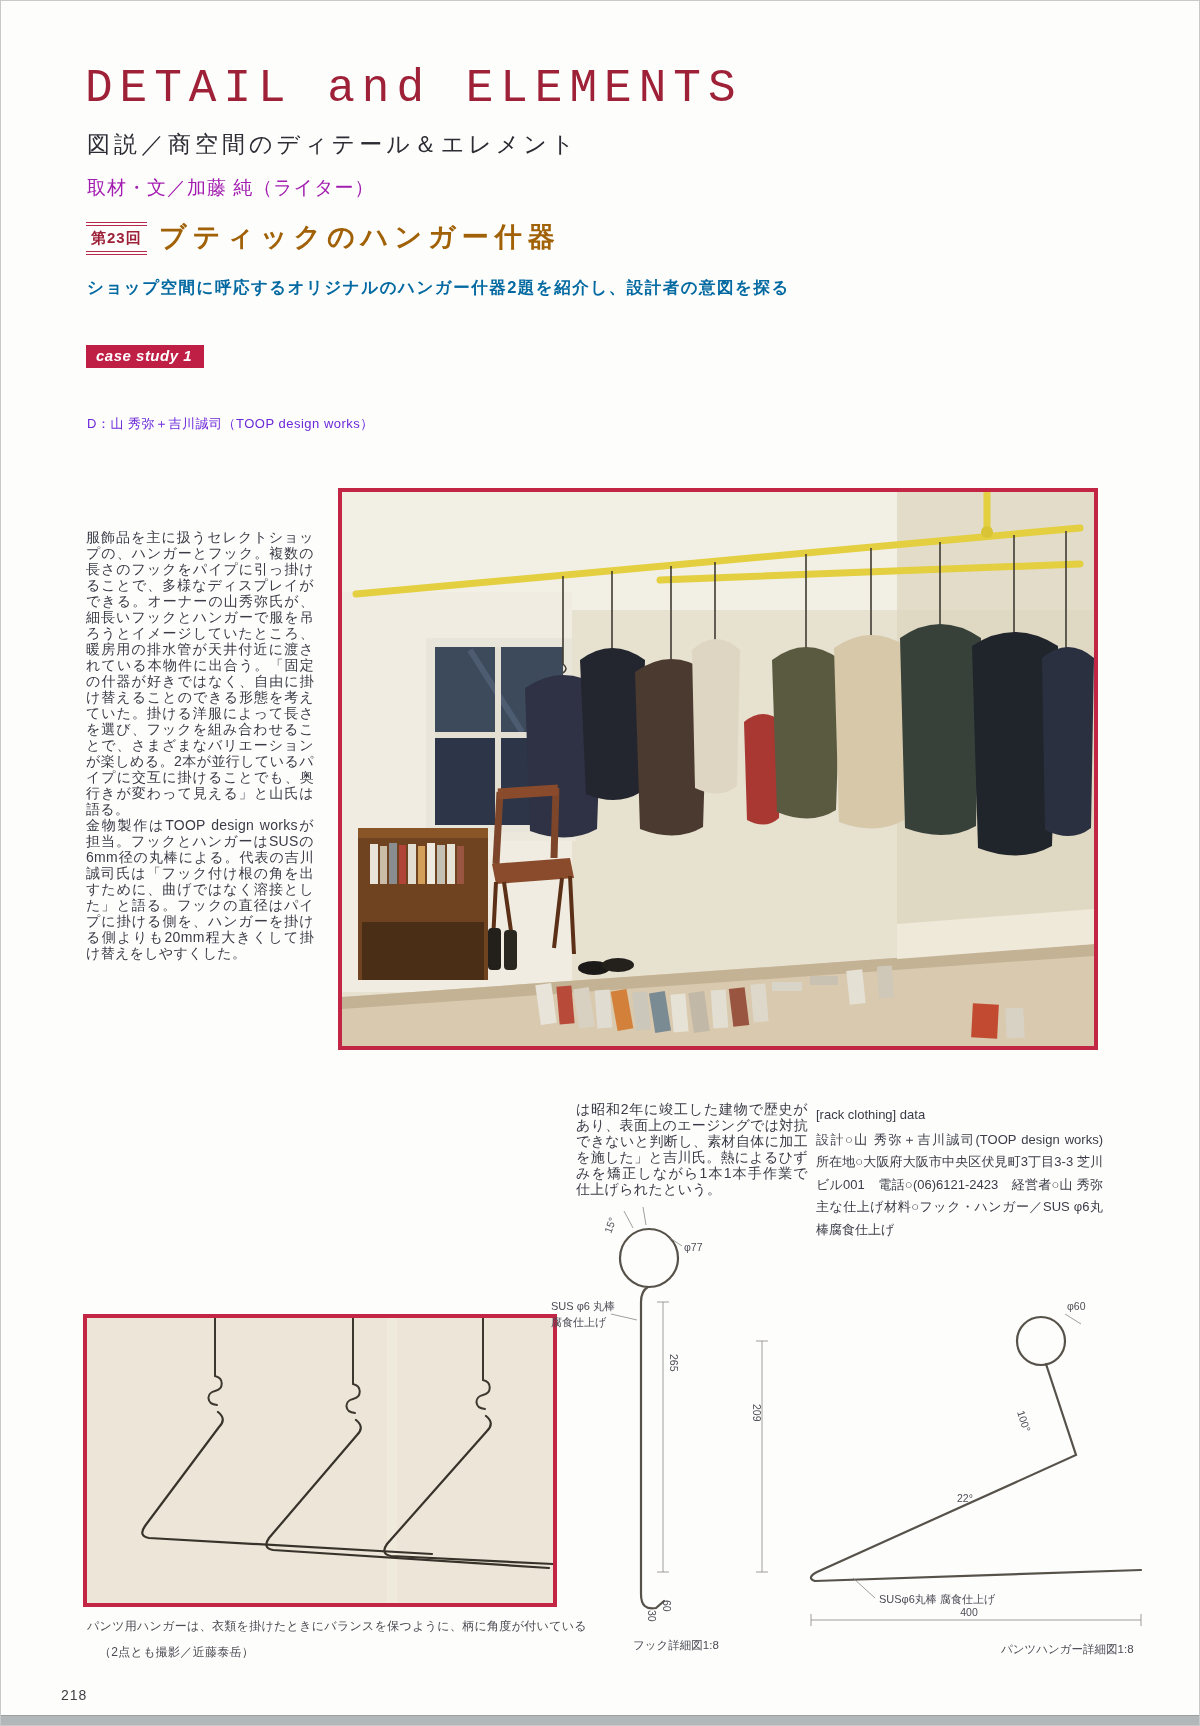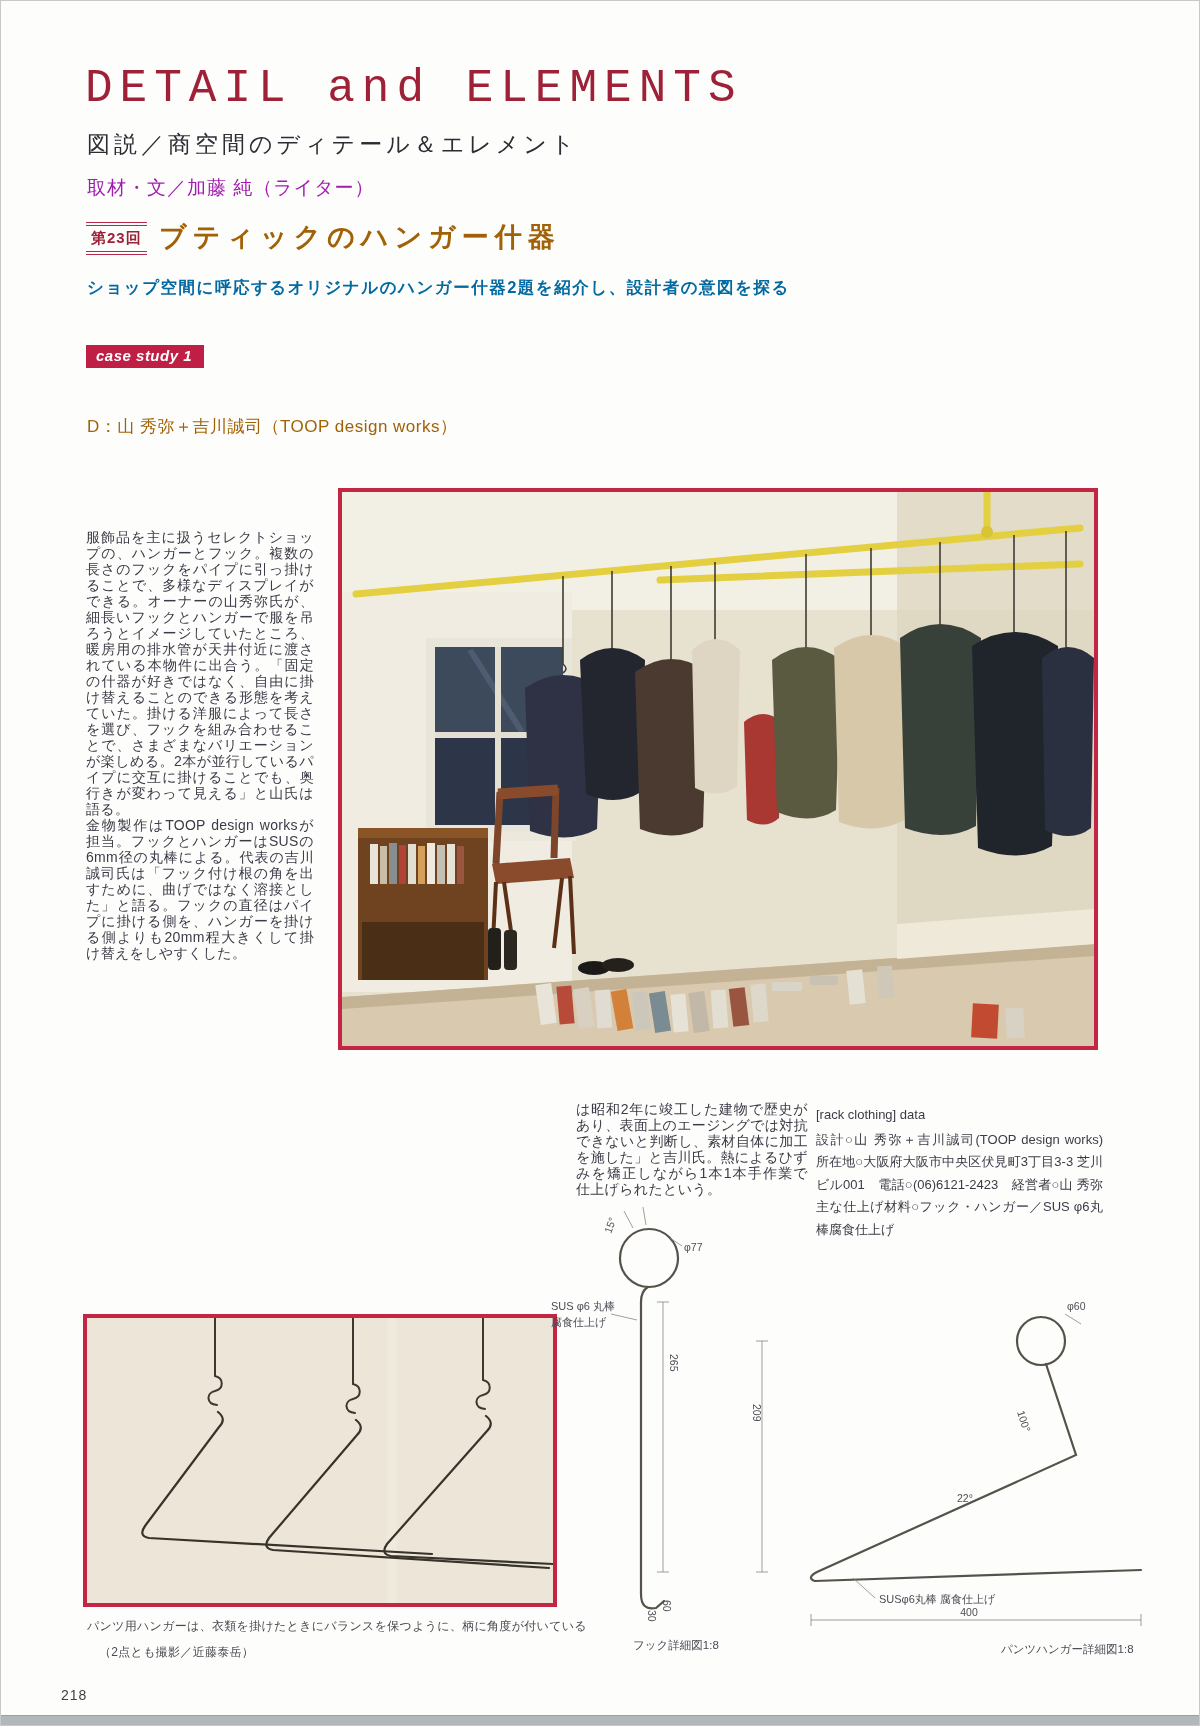--- a/index.html
+++ b/index.html
@@ -13,21 +13,21 @@
   .credit{left:86px;top:174px;font-size:19px;letter-spacing:1px;color:#a21caf;}
   
   .episode-badge{left:85px;top:221px;font-size:15px;font-weight:bold;color:#9e2138;
       border-top:4px double #b5294a;border-bottom:4px double #b5294a;padding:3px 5px;letter-spacing:1px;}
   .section-title{left:158px;top:218px;font-size:27px;font-weight:bold;letter-spacing:6px;color:#a16207;}
   .lead{left:86px;top:276px;font-size:16.5px;letter-spacing:1.5px;color:#0369a1;font-weight:bold;}
   
   .case-badge{left:85px;top:344px;background:#bf1e45;color:#fff;font-size:15px;font-weight:bold;
       font-style:italic;padding:2px 12px 4px 10px;border-radius:0;letter-spacing:.5px;}
   .headline{left:85px;top:376px;font-size:23px;font-weight:bold;letter-spacing:2px;color:#1f1f28;}
-  .designer{left:86px;top:414px;font-size:17px;color:#a16207;letter-spacing:.5px;}
+  .designer{left:86px;top:414px;font-size:13px;color:#6d28d9;letter-spacing:.5px;}
   
   .bodycol{font-size:14px;line-height:16px;color:#3b3b47;text-align:justify;letter-spacing:.3px;}
   .col1{left:85px;top:528px;width:228px;}
   .col2{left:335px;top:1100px;width:232px;}
   .col3{left:575px;top:1100px;width:232px;}
   .databox{left:815px;top:1103px;width:287px;font-size:13px;line-height:22.5px;color:#3b3b47;text-align:justify;}
   .databox .dtitle{display:block;margin-bottom:2px;}
   
   .photo-frame{border:4px solid #c32544;box-sizing:border-box;overflow:hidden;background:#e9e3d3;}
   .photo-main{left:337px;top:487px;width:760px;height:562px;}

